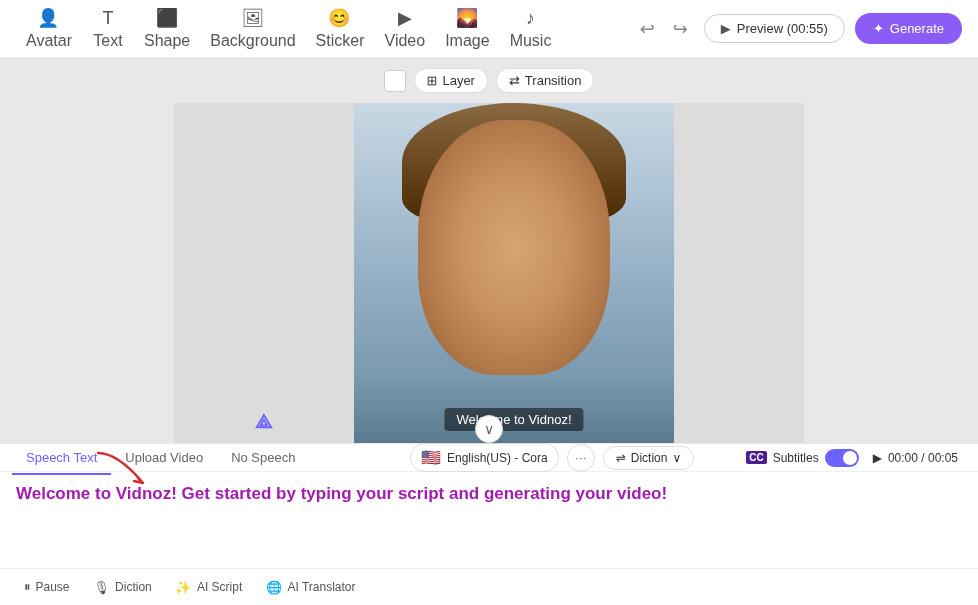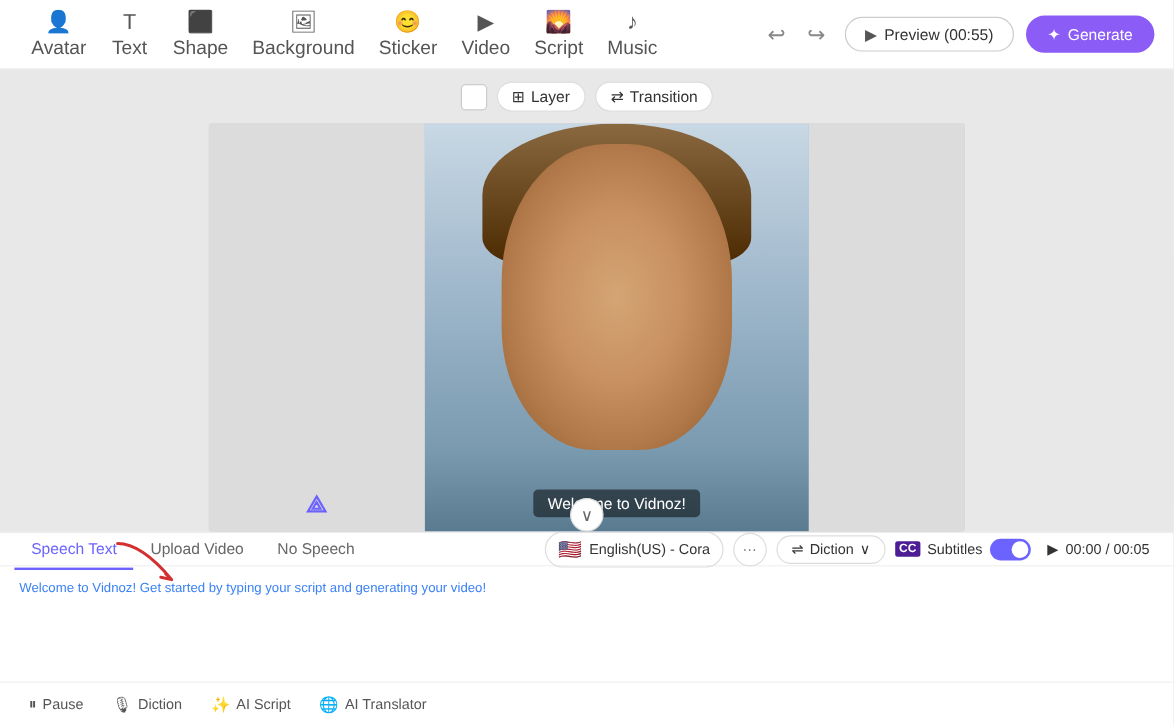--- a/index.html
+++ b/index.html
@@ -133,41 +133,41 @@
       display: flex; align-items: center; justify-content: center; cursor: pointer; font-size: 12px; color: #666;
     }
     .options-btn {
       display: flex; align-items: center; gap: 5px; border: 1px solid #ddd; border-radius: 20px;
       padding: 4px 12px; cursor: pointer; font-size: 12px; color: #333;
     }
     .subtitles-control {
       display: flex; align-items: center; gap: 6px; font-size: 12px; color: #333;
     }
     .subtitles-icon {
-      background: #4c1d95; color: #fff; font-size: 10px; padding: 1px 3px; border-radius: 2px; font-weight: bold;
+      background: #4c1d95; color: #fff; font-size: 10px; padding: 1px 3px; border-radius: 2px; font-weight: bold; margin-left: 44px;
     }
     .toggle-switch {
       width: 34px; height: 18px; background: #6c63ff; border-radius: 9px; position: relative; cursor: pointer;
     }
     .toggle-knob {
       position: absolute; right: 2px; top: 2px; width: 14px; height: 14px;
       background: #fff; border-radius: 50%;
     }
     .play-time {
       display: flex; align-items: center; gap: 6px; font-size: 12px; color: #333; margin-left: 6px;
     }
     .play-btn { font-size: 12px; color: #333; cursor: pointer; }
 
     
     #script-area {
       flex: 1; padding: 12px 16px; overflow: hidden;
     }
     #script-textarea {
-      width: 100%; height: 60px; border: none; resize: none; font-size: 11px; color: #3b82f6;
-      outline: none; font-family: inherit;
+      width: 100%; height: 60px; border: none; resize: none; font-size: 17px; color: #a21caf;
+      outline: none; font-family: inherit; font-weight: bold;
     }
 
     
     #bottom-action-bar {
       display: flex; align-items: center; gap: 14px; padding: 6px 16px; border-top: 1px solid #f0f0f0;
     }
     .action-btn {
       display: flex; align-items: center; gap: 5px; cursor: pointer; font-size: 12px; color: #555;
       background: none; border: none; padding: 4px 8px;
     }
@@ -202,21 +202,21 @@
       <div class="tool-item">
       <span class="tool-icon">😊</span>
       <span class="tool-label">Sticker</span>
     </div>
       <div class="tool-item">
       <span class="tool-icon">▶</span>
       <span class="tool-label">Video</span>
     </div>
       <div class="tool-item">
       <span class="tool-icon">🌄</span>
-      <span class="tool-label">Script</span>
+      <span class="tool-label">Image</span>
     </div>
       <div class="tool-item">
       <span class="tool-icon">♪</span>
       <span class="tool-label">Music</span>
     </div>
     </div>
   <div class="toolbar-spacer"></div>
   <div class="toolbar-right">
     <div class="undo-redo">
       <button class="undo-btn">↩</button>

